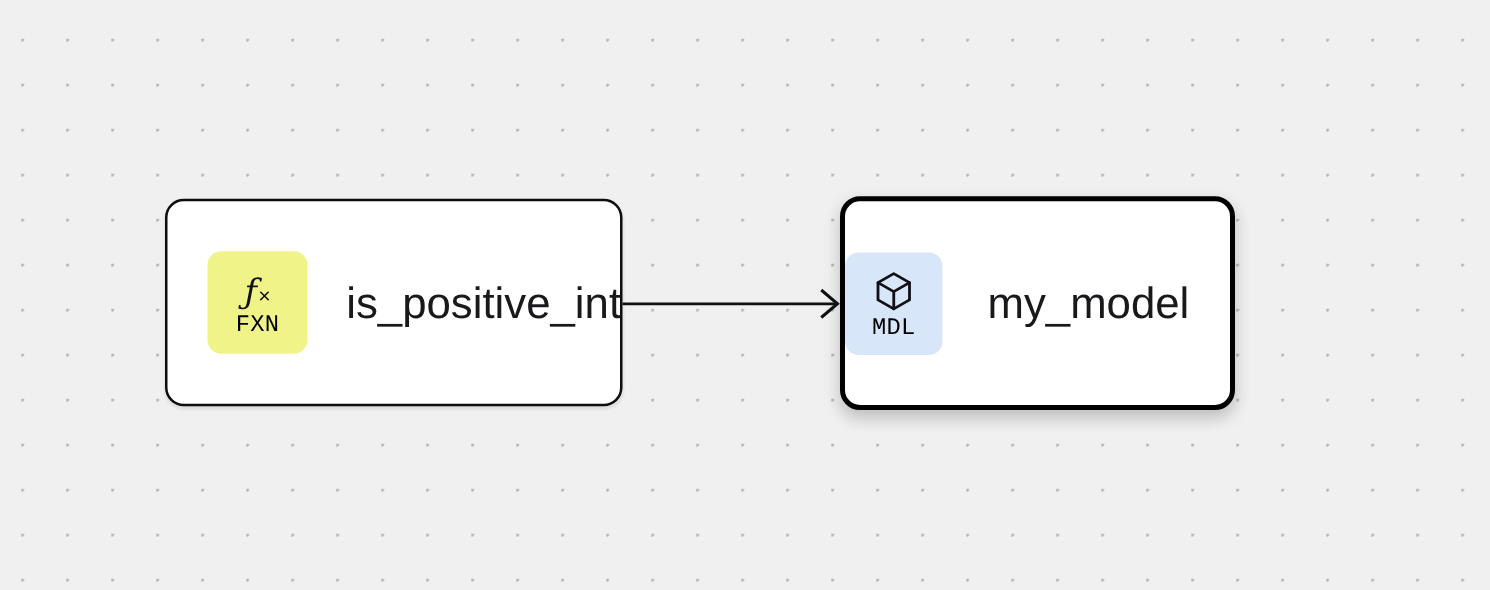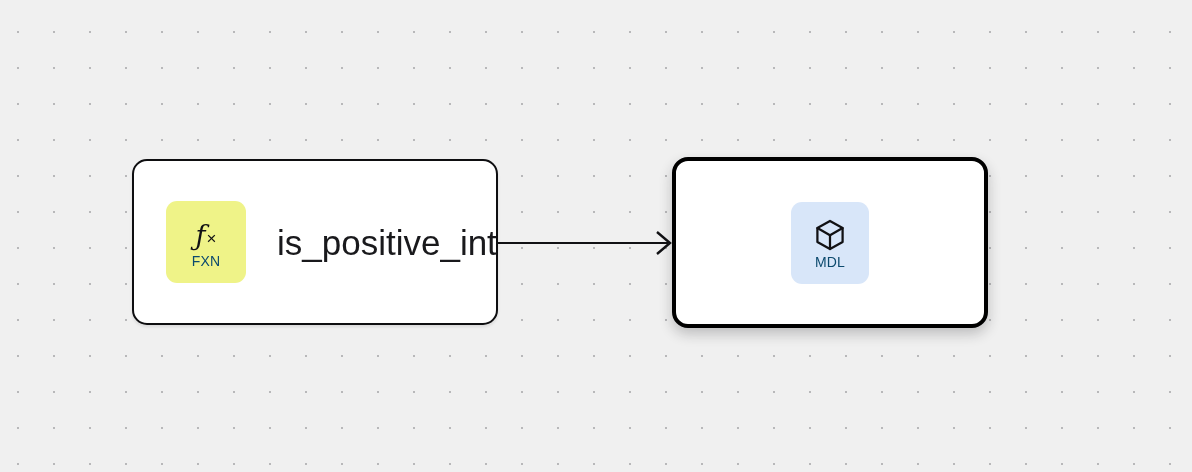--- a/index.html
+++ b/index.html
@@ -58,21 +58,20 @@
   }
 
   .node--mdl {
     left: 672px;
     top: 157px;
     width: 316px;
     height: 171px;
     border: 4px solid #000000;
     border-radius: 16px;
     box-shadow: 0 6px 13px rgba(30,30,35,0.24);
-    justify-content: center;
   }
 
   
   .badge {
     box-sizing: border-box;
     width: 80px;
     height: 82px;
     border-radius: 11px;
     display: flex;
     flex-direction: column;
@@ -112,24 +111,24 @@
     font-size: 17px;
     margin-left: 1px;
     position: relative;
     top: 3px;
   }
   .badge-glyph--mdl {
     margin-bottom: 1px;
   }
 
   .badge-label {
-    font-family: Liberation Sans, sans-serif;
-    font-size: 14px;
+    font-family: Liberation Mono, monospace;
+    font-size: 19px;
     line-height: 1;
-    color: #0c4a6e;
+    color: #000000;
     letter-spacing: 0.2px;
   }
 
   .node-title {
     font-family: "Liberation Sans", sans-serif;
     font-size: 35px;
     color: #19191c;
     line-height: 1;
     white-space: nowrap;
   }
@@ -163,15 +162,16 @@
     <div class="badge badge--mdl">
       <div class="badge-glyph badge-glyph--mdl">
         <svg width="36" height="36" viewBox="0 0 24 24" fill="none" stroke="#111114" stroke-width="1.5" stroke-linecap="round" stroke-linejoin="round">
           <path d="M12 2.6 L20.4 7.4 L20.4 16.6 L12 21.4 L3.6 16.6 L3.6 7.4 Z"></path>
           <path d="M3.6 7.4 L12 12.2 L20.4 7.4"></path>
           <path d="M12 12.2 L12 21.4"></path>
         </svg>
       </div>
       <div class="badge-label">MDL</div>
     </div>
+    <div class="node-title node-title--mdl">my_model</div>
   </div>
 
 </div>
 
 </body></html>

